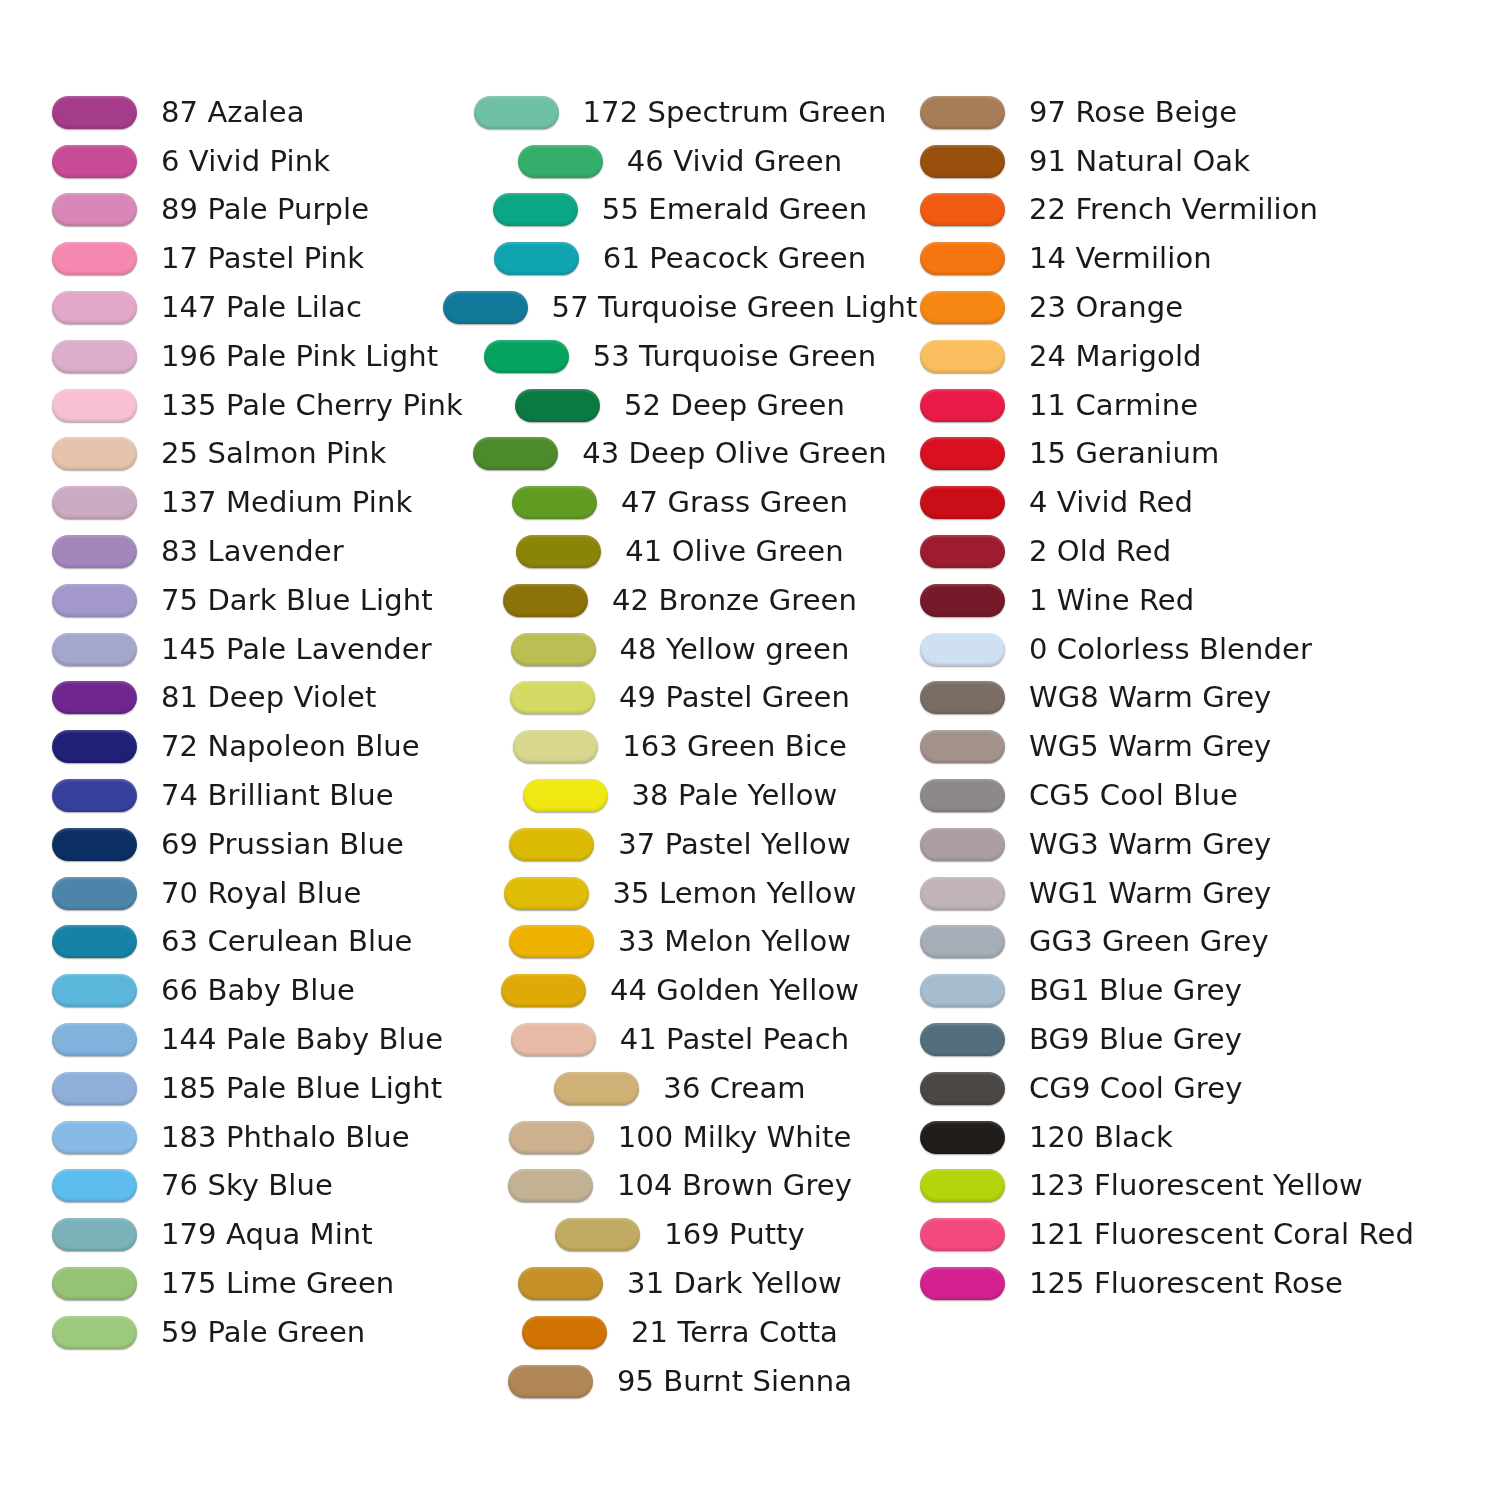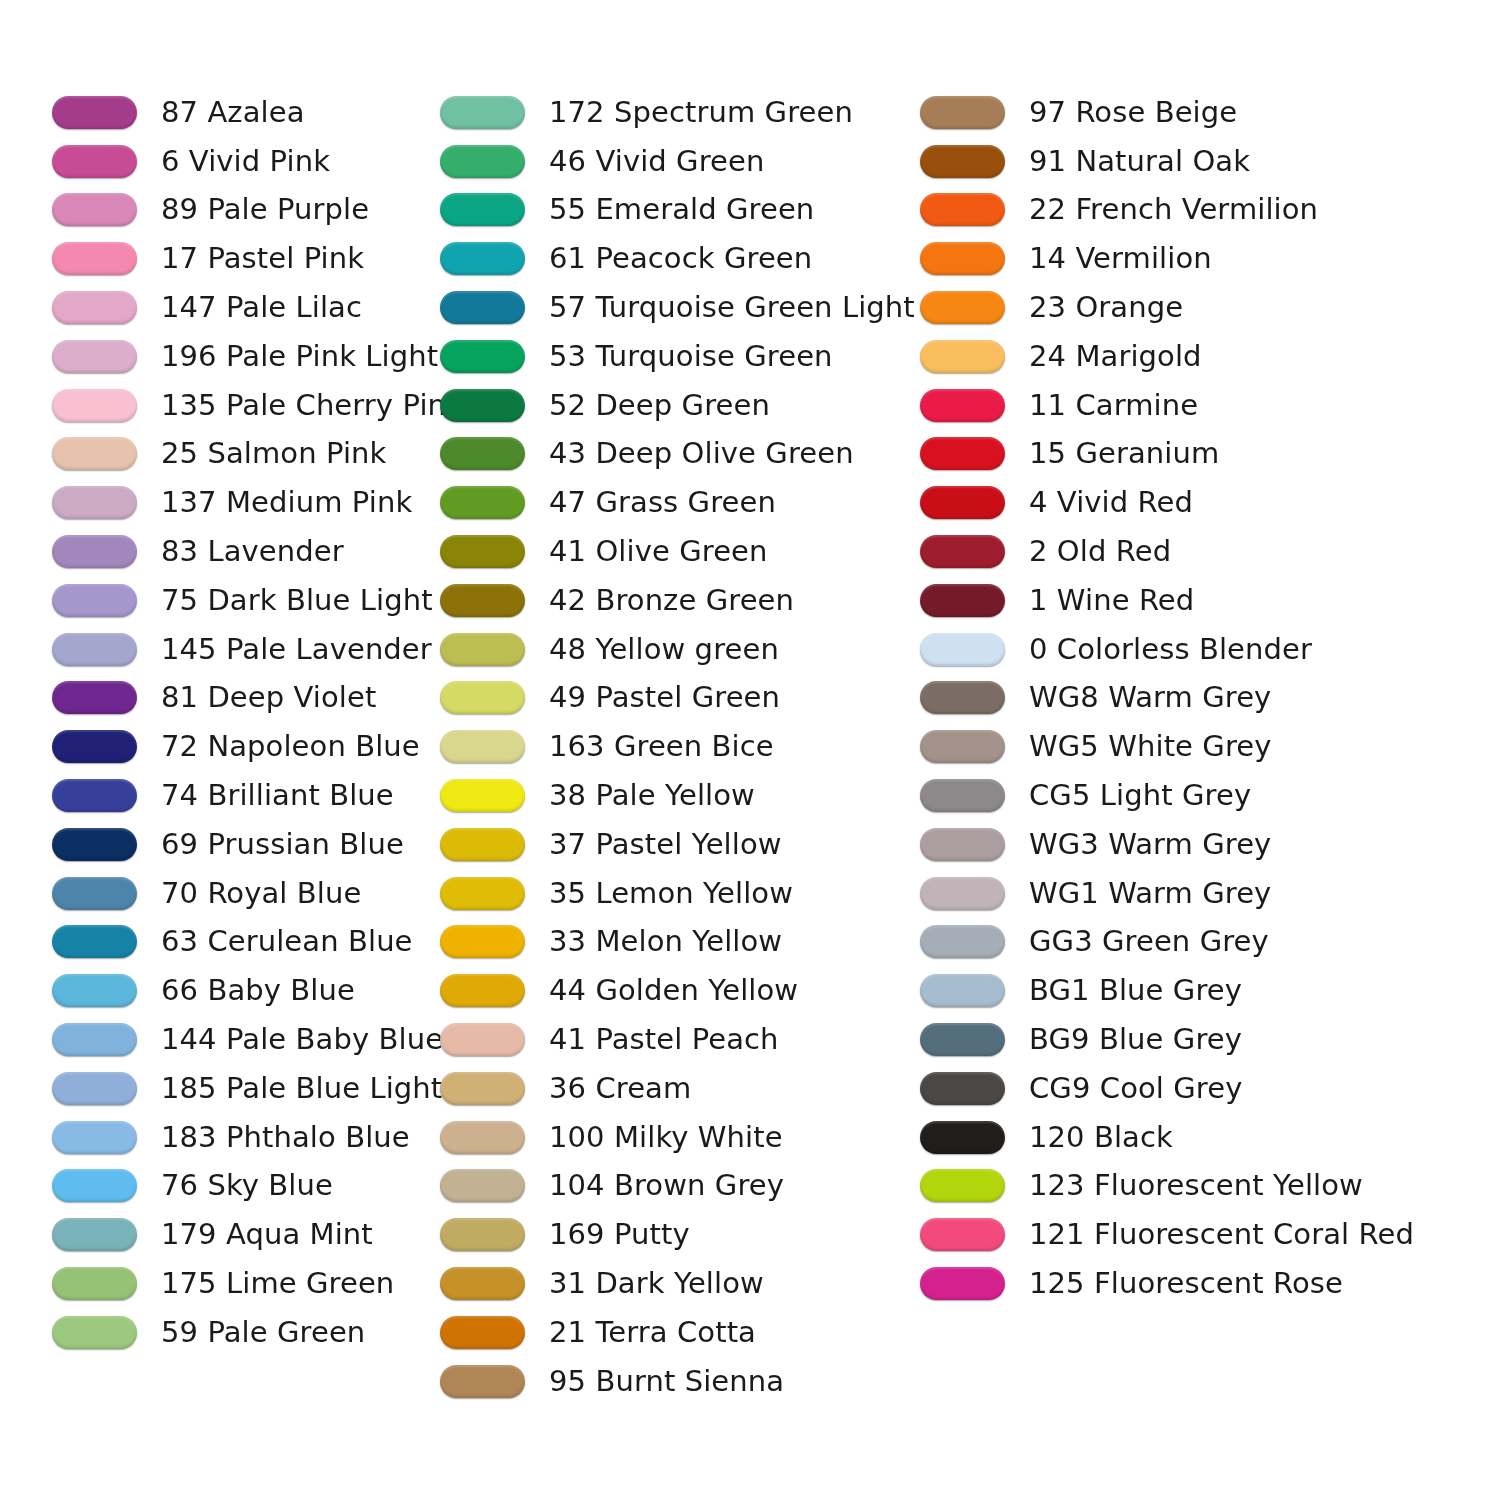--- a/index.html
+++ b/index.html
@@ -24,21 +24,21 @@
     padding: 88px 0 0 0;
     display: flex;
     align-items: flex-start;
   }
 
   .column {
     display: flex;
     flex-direction: column;
   }
   .col-1 { width: 430px; padding-left: 52px; }
-  .col-2 { width: 490px; padding-left: 10px; }
+  .col-2 { width: 490px; padding-left: 10px; align-items: center; }
   .col-3 { width: 520px; padding-left: 0px; }
 
   .swatch-row {
     display: flex;
     align-items: center;
     height: 48.8px;
     white-space: nowrap;
   }
 
   .chip {
@@ -328,25 +328,25 @@
       <div class="swatch-row">
         <div class="chip" style="background: rgb(207, 224, 242);"></div>
         <div class="chip-label">0 Colorless Blender</div>
       </div>
       <div class="swatch-row">
         <div class="chip" style="background: rgb(123, 109, 99);"></div>
         <div class="chip-label">WG8 Warm Grey</div>
       </div>
       <div class="swatch-row">
         <div class="chip" style="background: rgb(162, 146, 138);"></div>
-        <div class="chip-label">WG5 White Grey</div>
+        <div class="chip-label">WG5 Warm Grey</div>
       </div>
       <div class="swatch-row">
         <div class="chip" style="background: rgb(141, 136, 137);"></div>
-        <div class="chip-label">CG5 Light Grey</div>
+        <div class="chip-label">CG5 Cool Blue</div>
       </div>
       <div class="swatch-row">
         <div class="chip" style="background: rgb(172, 158, 160);"></div>
         <div class="chip-label">WG3 Warm Grey</div>
       </div>
       <div class="swatch-row">
         <div class="chip" style="background: rgb(192, 180, 185);"></div>
         <div class="chip-label">WG1 Warm Grey</div>
       </div>
       <div class="swatch-row">

